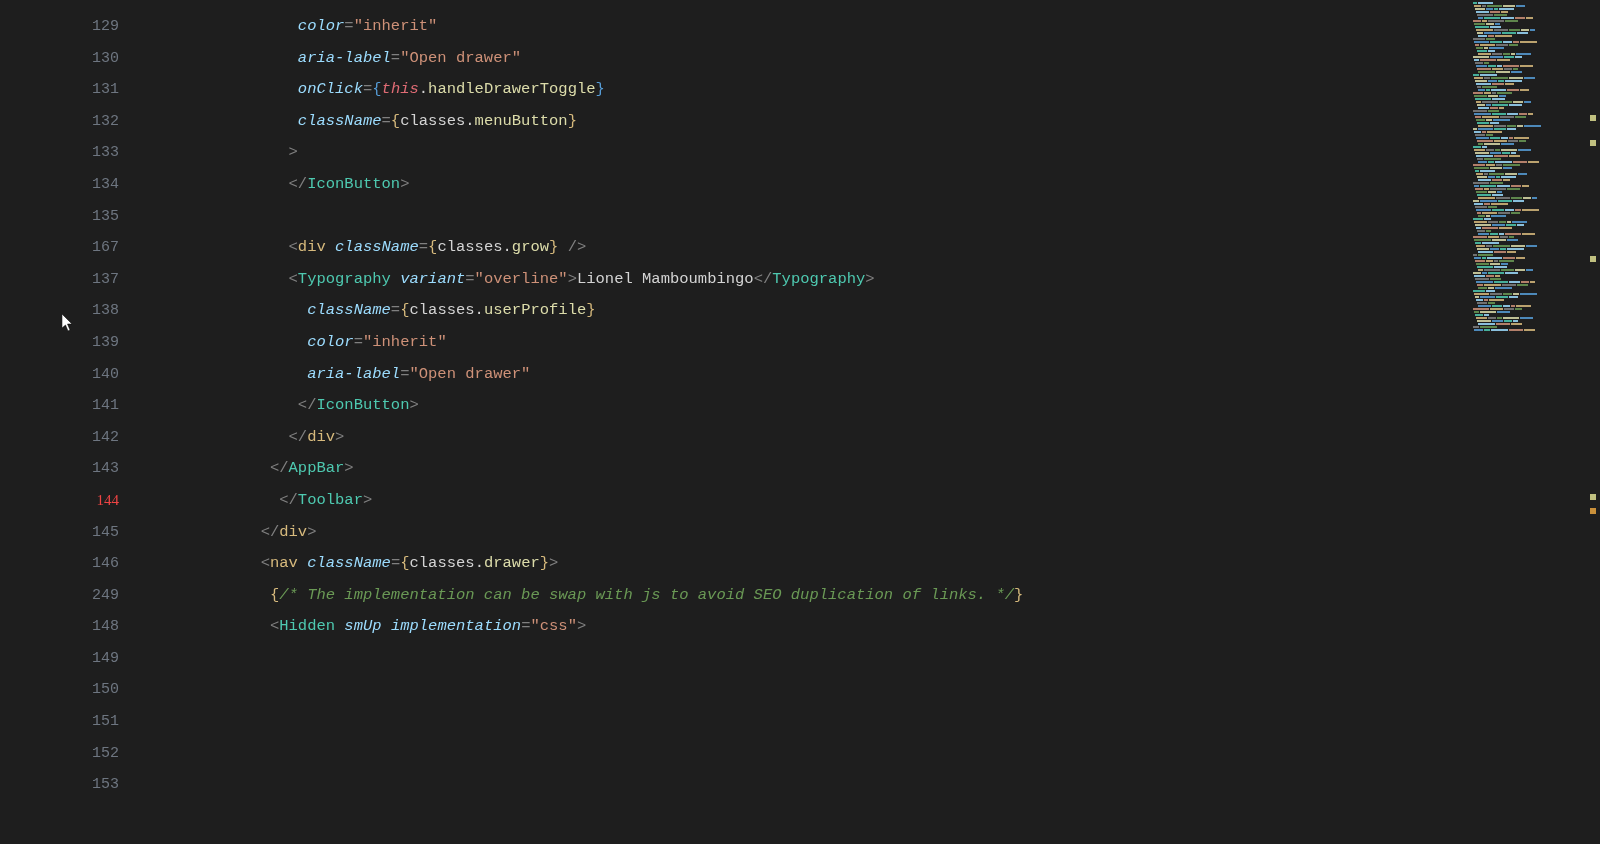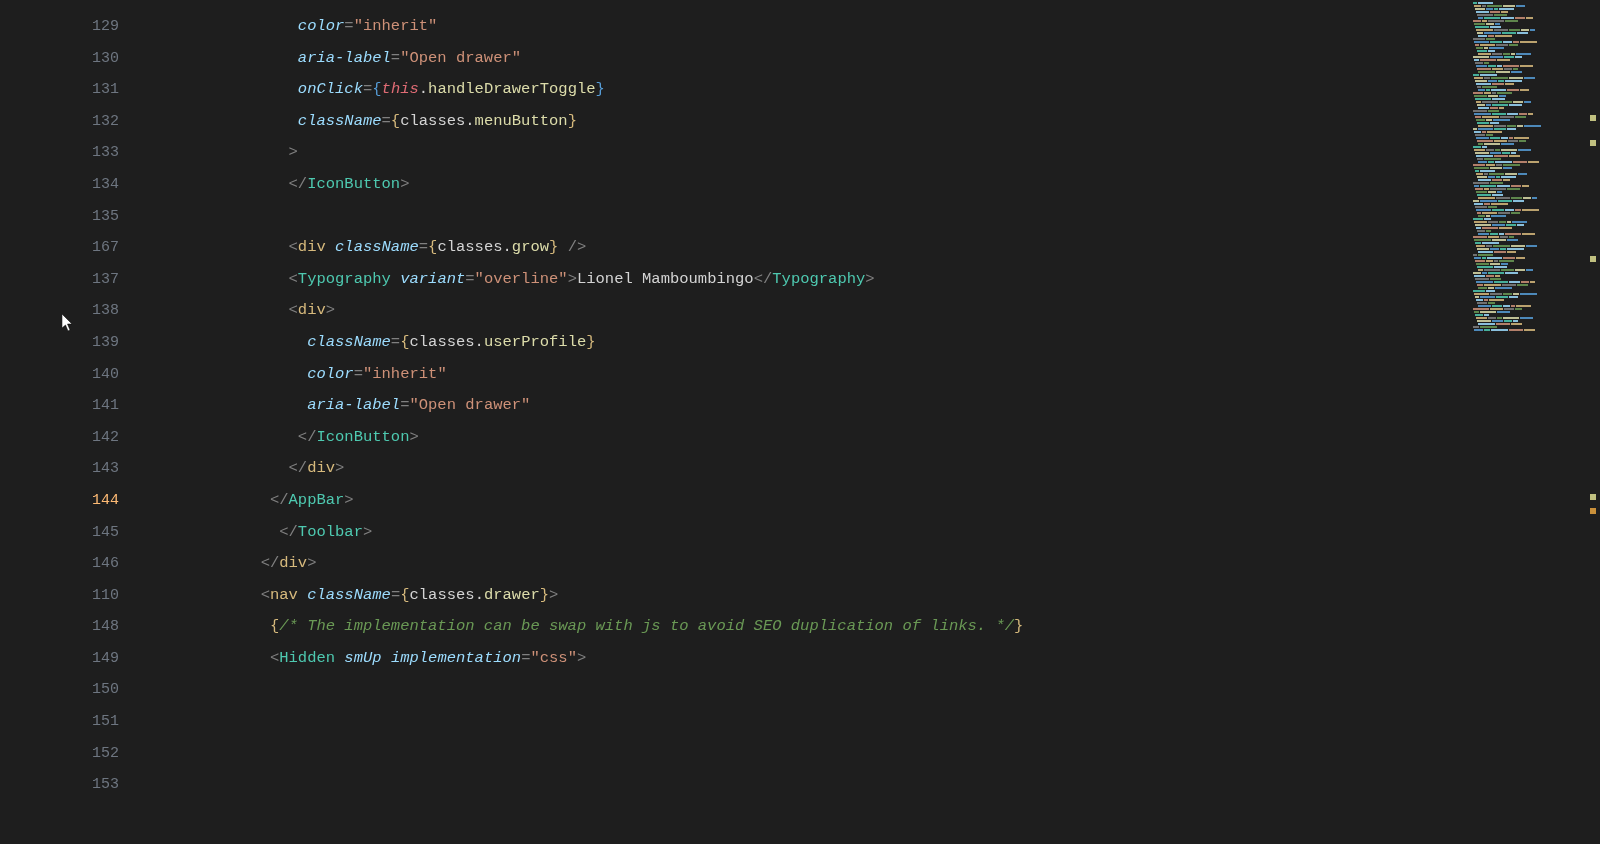--- a/index.html
+++ b/index.html
@@ -33,21 +33,22 @@
     height: 31.6px;
     line-height: 31.6px;
     text-align: right;
     padding-right: 12px;
     color: #6e7681;
     font-family: 'Consolas', 'Monaco', 'Courier New', monospace;
     font-size: 15px;
     user-select: none;
   }
   .line-number.active {
-    color: #fdba74;
+    color: #ef4444;
+    font-family: Liberation Serif, serif;
   }
   .code-content {
     flex: 1;
     padding-top: 11px;
     padding-left: 18px;
     position: relative;
   }
   .code-line {
     height: 31.6px;
     line-height: 31.6px;
@@ -140,40 +141,39 @@
       <div class="line-number">137</div>
       <div class="line-number">138</div>
       <div class="line-number">139</div>
       <div class="line-number">140</div>
       <div class="line-number">141</div>
       <div class="line-number">142</div>
       <div class="line-number">143</div>
       <div class="line-number active">144</div>
       <div class="line-number">145</div>
       <div class="line-number">146</div>
-      <div class="line-number">110</div>
+      <div class="line-number">249</div>
       <div class="line-number">148</div>
       <div class="line-number">149</div>
       <div class="line-number">150</div>
       <div class="line-number">151</div>
       <div class="line-number">152</div>
       <div class="line-number">153</div>
     </div>
 
   <div class="code-content" id="codeContent">
       <div class="code-line">                <span class="c-attr-i">color</span><span class="c-punct">=</span><span class="c-string">"inherit"</span></div>
       <div class="code-line">                <span class="c-attr-i">aria-label</span><span class="c-punct">=</span><span class="c-string">"Open drawer"</span></div>
       <div class="code-line">                <span class="c-attr-i">onClick</span><span class="c-punct">=</span><span class="c-brace">{</span><span class="c-this">this</span><span class="c-var">.</span><span class="c-prop">handleDrawerToggle</span><span class="c-brace">}</span></div>
       <div class="code-line">                <span class="c-attr-i">className</span><span class="c-punct">=</span><span class="c-brace-y">{</span><span class="c-var">classes</span><span class="c-var">.</span><span class="c-prop">menuButton</span><span class="c-brace-y">}</span></div>
       <div class="code-line">               <span class="c-punct">&gt;</span></div>
       <div class="code-line">               <span class="c-punct">&lt;/</span><span class="c-comp">IconButton</span><span class="c-punct">&gt;</span></div>
       <div class="code-line"></div>
       <div class="code-line">               <span class="c-punct">&lt;</span><span class="c-tag">div</span><span> </span><span class="c-attr-i">className</span><span class="c-punct">=</span><span class="c-brace-y">{</span><span class="c-var">classes</span><span class="c-var">.</span><span class="c-prop">grow</span><span class="c-brace-y">}</span><span class="c-punct"> /&gt;</span></div>
       <div class="code-line">               <span class="c-punct">&lt;</span><span class="c-comp">Typography</span><span> </span><span class="c-attr-i">variant</span><span class="c-punct">=</span><span class="c-string">"overline"</span><span class="c-punct">&gt;</span><span class="c-text">Lionel Mamboumbingo</span><span class="c-punct">&lt;/</span><span class="c-comp">Typography</span><span class="c-punct">&gt;</span></div>
-      <div class="code-line">               <span class="c-punct">&lt;</span><span class="c-tag">div</span><span class="c-punct">&gt;</span></div>
       <div class="code-line">                 <span class="c-attr-i">className</span><span class="c-punct">=</span><span class="c-brace-y">{</span><span class="c-var">classes</span><span class="c-var">.</span><span class="c-prop">userProfile</span><span class="c-brace-y">}</span></div>
       <div class="code-line">                 <span class="c-attr-i">color</span><span class="c-punct">=</span><span class="c-string">"inherit"</span></div>
       <div class="code-line">                 <span class="c-attr-i">aria-label</span><span class="c-punct">=</span><span class="c-string">"Open drawer"</span></div>
       <div class="code-line">                <span class="c-punct">&lt;/</span><span class="c-comp">IconButton</span><span class="c-punct">&gt;</span></div>
       <div class="code-line">               <span class="c-punct">&lt;/</span><span class="c-tag">div</span><span class="c-punct">&gt;</span></div>
       <div class="code-line">             <span class="c-punct">&lt;/</span><span class="c-comp">AppBar</span><span class="c-punct">&gt;</span></div>
       <div class="code-line">              <span class="c-punct">&lt;/</span><span class="c-comp">Toolbar</span><span class="c-punct">&gt;</span></div>
       <div class="code-line">            <span class="c-punct">&lt;/</span><span class="c-tag">div</span><span class="c-punct">&gt;</span></div>
       <div class="code-line">            <span class="c-punct">&lt;</span><span class="c-tag">nav</span><span> </span><span class="c-attr-i">className</span><span class="c-punct">=</span><span class="c-brace-y">{</span><span class="c-var">classes</span><span class="c-var">.</span><span class="c-prop">drawer</span><span class="c-brace-y">}</span><span class="c-punct">&gt;</span></div>
       <div class="code-line">             <span class="c-brace-y">{</span><span class="c-comment">/* The implementation can be swap with js to avoid SEO duplication of links. */</span><span class="c-brace-y">}</span></div>

